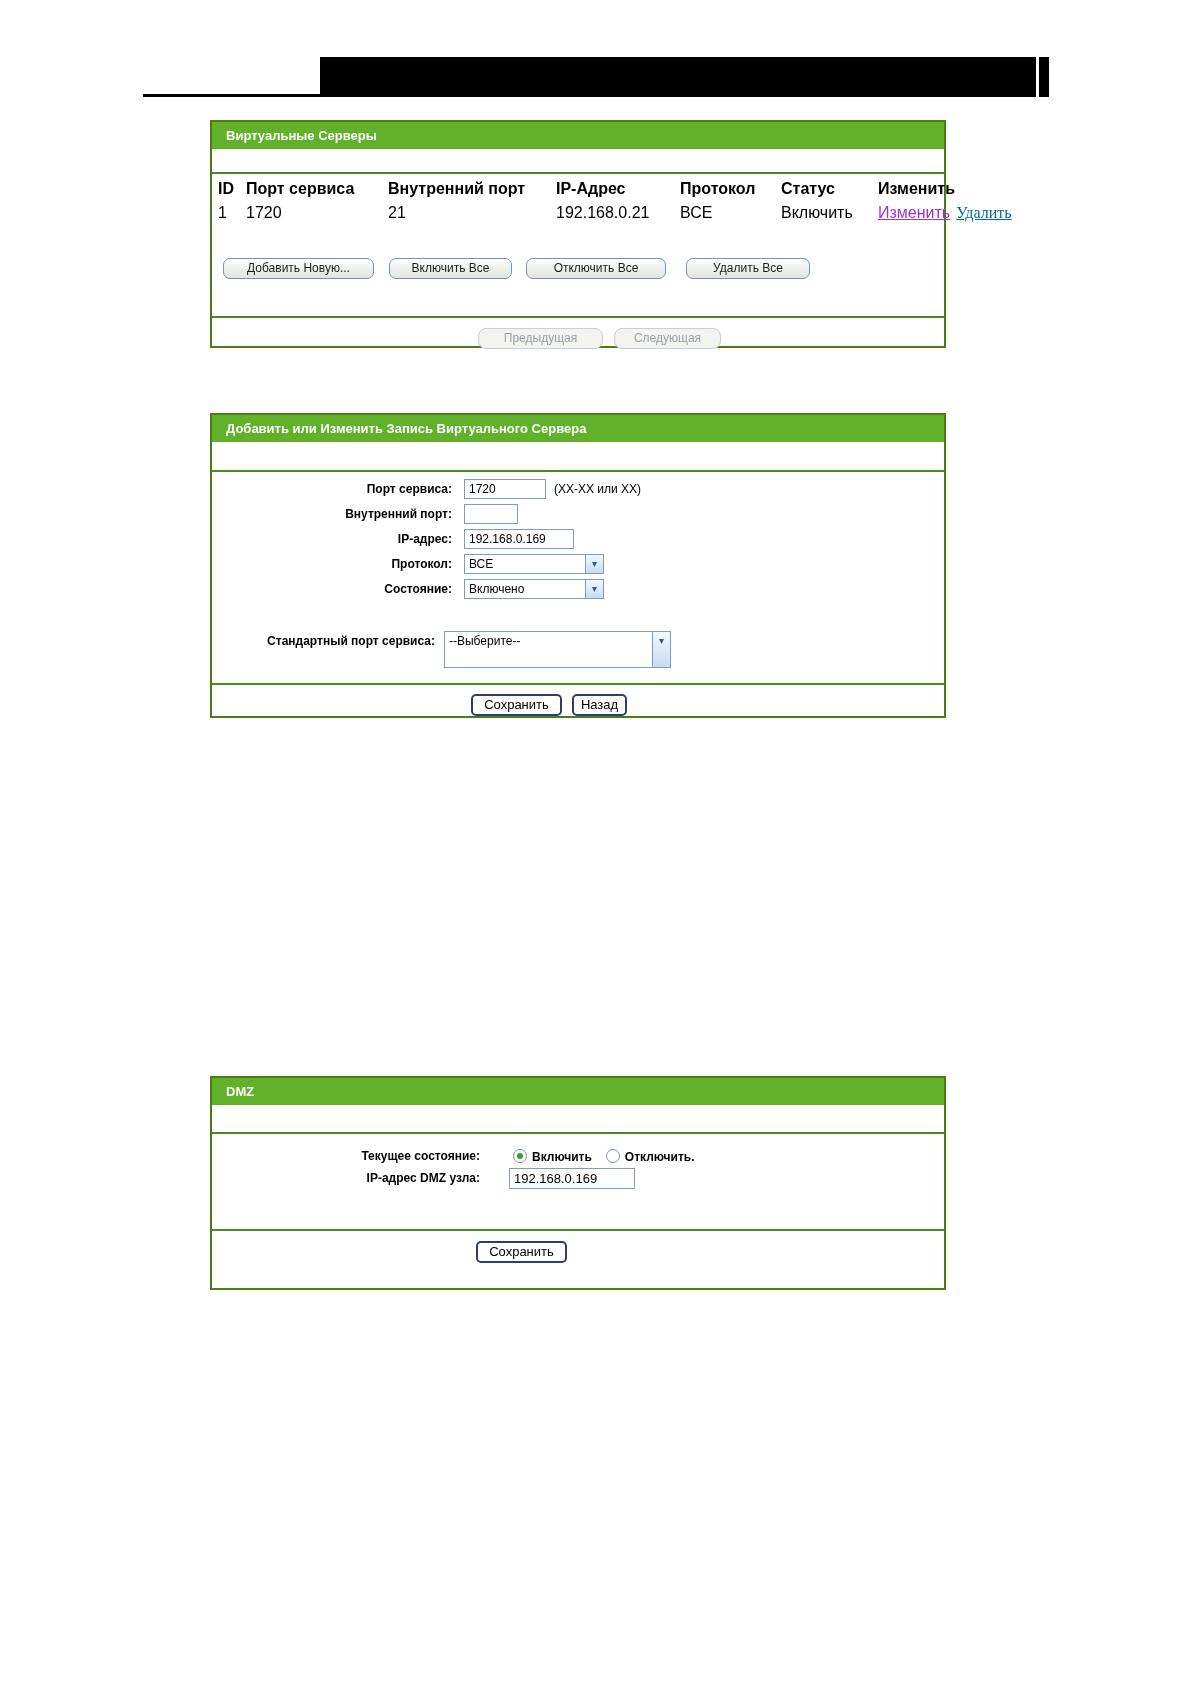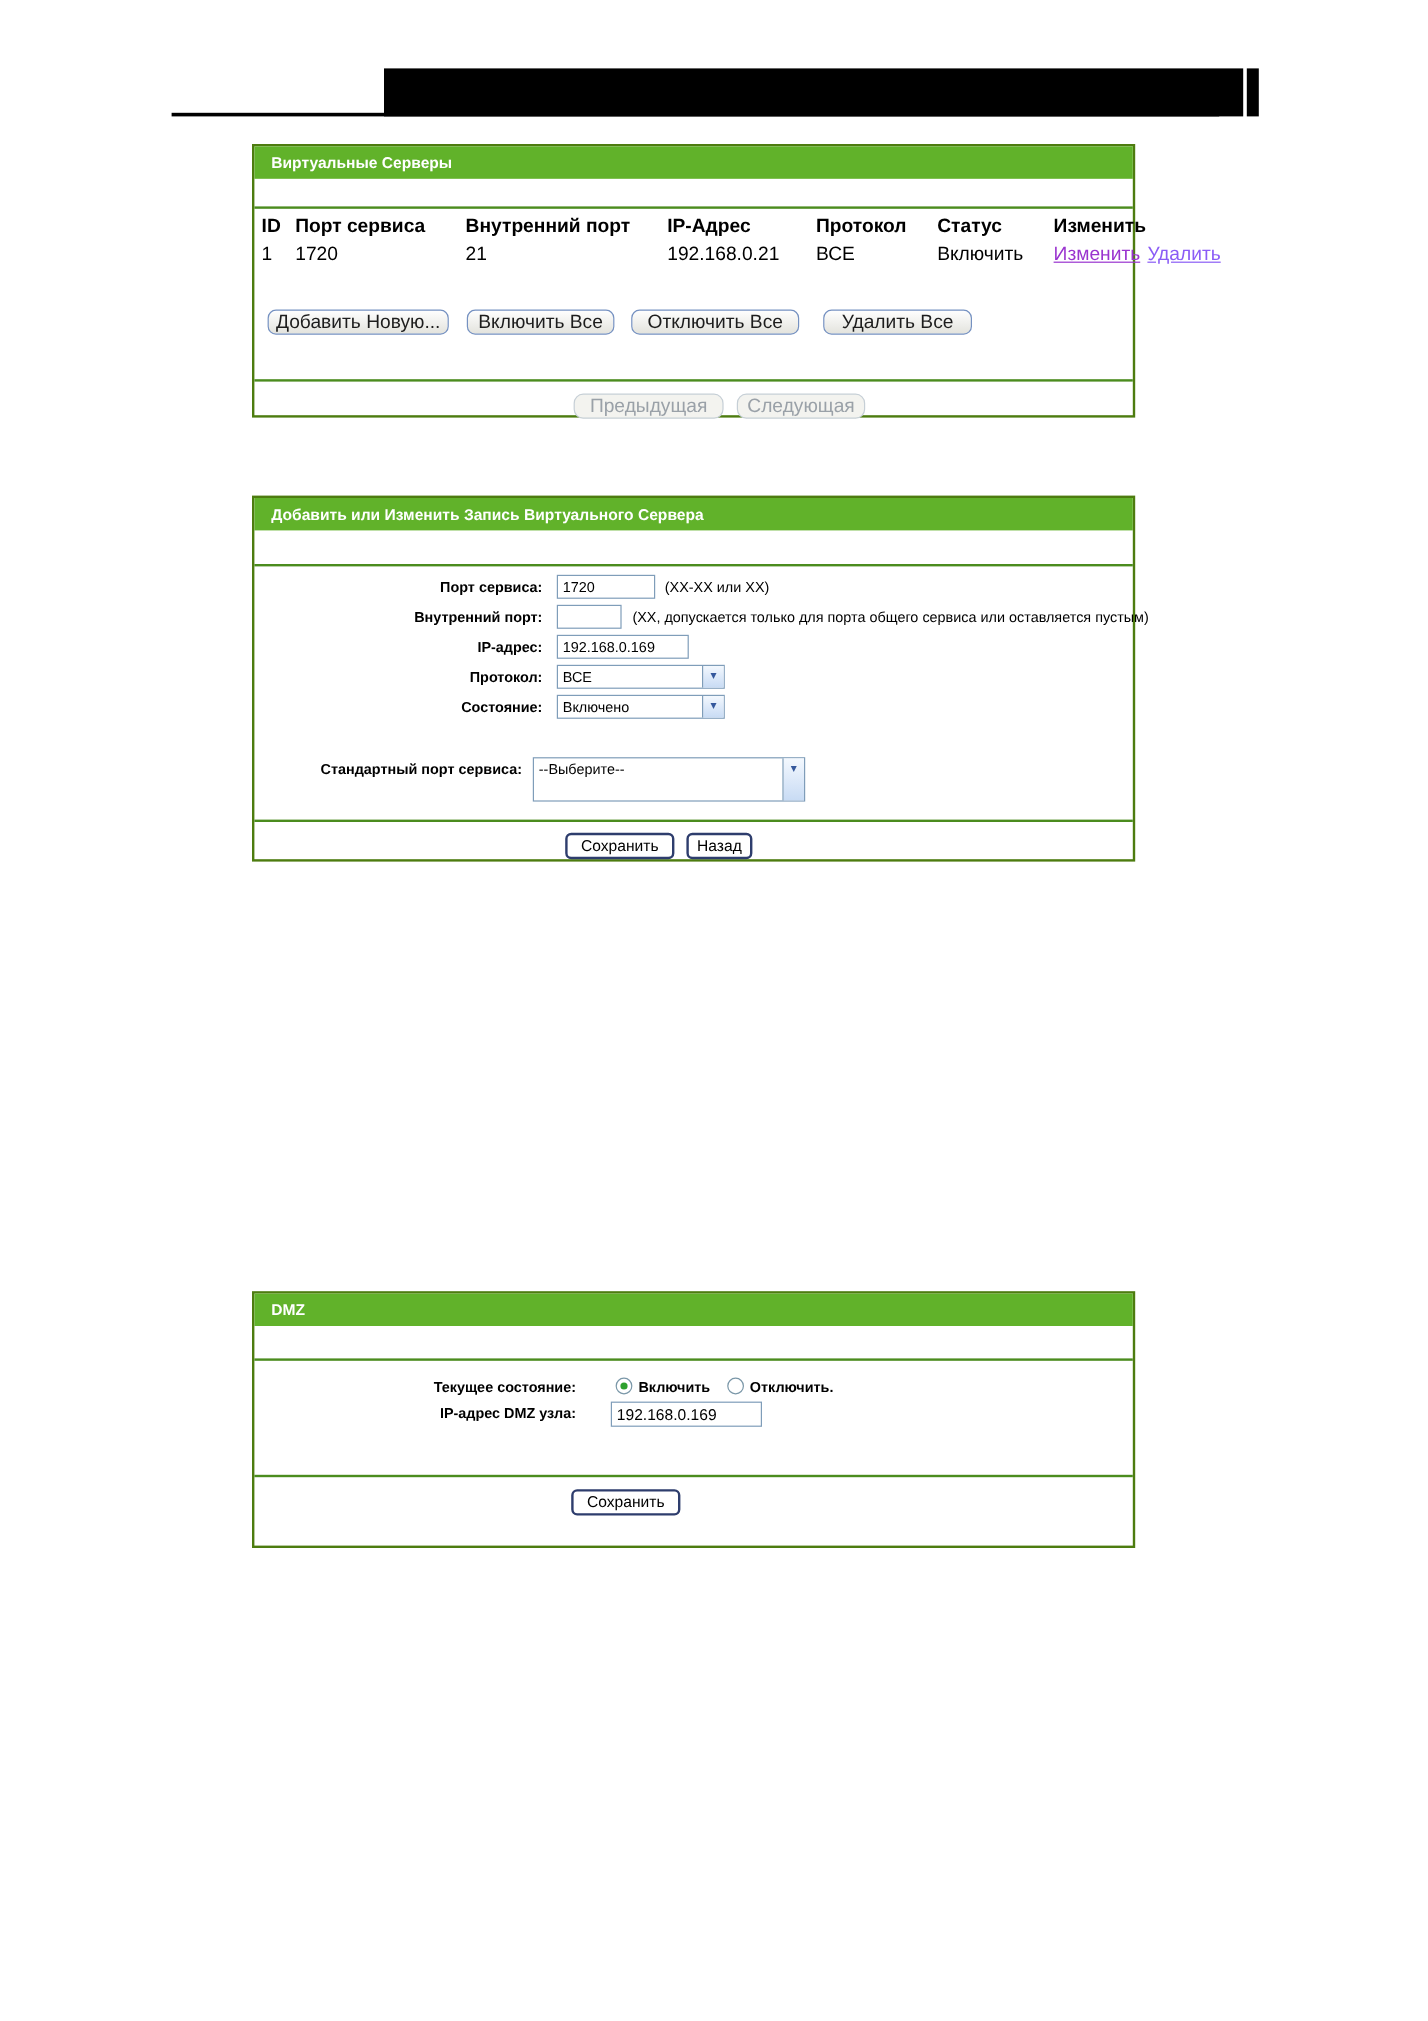--- a/index.html
+++ b/index.html
@@ -18,25 +18,25 @@
   .gsep{position:absolute;left:0;right:0;height:2px;background:#4b8c1e;}
 
   
   .tgrid{position:absolute;left:6px;right:4px;display:grid;
          grid-template-columns:28px 142px 168px 124px 101px 97px auto;
          font-size:16px;align-items:center;height:22px;}
   .tgrid.head{font-weight:bold;}
   .cell{white-space:nowrap;overflow:visible;}
   .links a{text-decoration:underline;cursor:pointer;}
   .link-edit{color:#9a34cf;margin-right:6px;}
-  .link-del{color:#8b5cf6;}
+  .link-del{color:#0369a1;font-family:Liberation Serif, serif;}
 
   
   .xpbtn{position:absolute;height:21px;border:1px solid #7591c1;border-radius:7px;
-         background:linear-gradient(#fefefe,#e3e3dd);font-size:16px;color:#1d1d1d;
+         background:linear-gradient(#fefefe,#e3e3dd);font-size:12px;color:#1d1d1d;
          text-align:center;line-height:19px;box-sizing:border-box;cursor:pointer;}
   .xpbtn.disabled{border-color:#c6cfd6;color:#9aa1a8;background:#f3f3ef;border-radius:8px;cursor:default;}
 
   
   .navybtn{position:absolute;height:22px;border:2px solid #2e3d6d;border-radius:5px;background:#fff;
            font-size:13px;color:#000;text-align:center;line-height:18px;box-sizing:border-box;cursor:pointer;}
 
   
   .flabel{position:absolute;font-size:12px;font-weight:bold;text-align:right;line-height:20px;white-space:nowrap;}
   .fhint{position:absolute;font-size:12px;line-height:20px;white-space:nowrap;color:#000000;}
@@ -100,21 +100,20 @@
 <div class="panel" style="top:413px;height:305px;">
   <div class="panel-title">Добавить или Изменить Запись Виртуального Сервера</div>
   <div class="gsep" style="top:55px;"></div>
 
   <div class="flabel" style="top:64px;left:0;width:240px;">Порт сервиса:</div>
   <input class="tbox" style="top: 64px; left: 252px; width: 82px;" value="1720">
   <div class="fhint" style="top:64px;left:342px;">(XX-XX или XX)</div>
 
   <div class="flabel" style="top:89px;left:0;width:240px;">Внутренний порт:</div>
   <input class="tbox" style="top: 89px; left: 252px; width: 54px;" value="">
-  <div class="fhint" style="top:89px;left:315px;">(XX, допускается только для порта общего сервиса или оставляется пустым)</div>
 
   <div class="flabel" style="top:114px;left:0;width:240px;">IP-адрес:</div>
   <input class="tbox" style="top: 114px; left: 252px; width: 110px;" value="192.168.0.169">
 
   <div class="flabel" style="top:139px;left:0;width:240px;">Протокол:</div>
   <div class="xpselect" style="top:139px;left:252px;width:140px;">
     <span class="val">ВСЕ</span>
     <span class="arrow">▾</span>
   </div>
 

